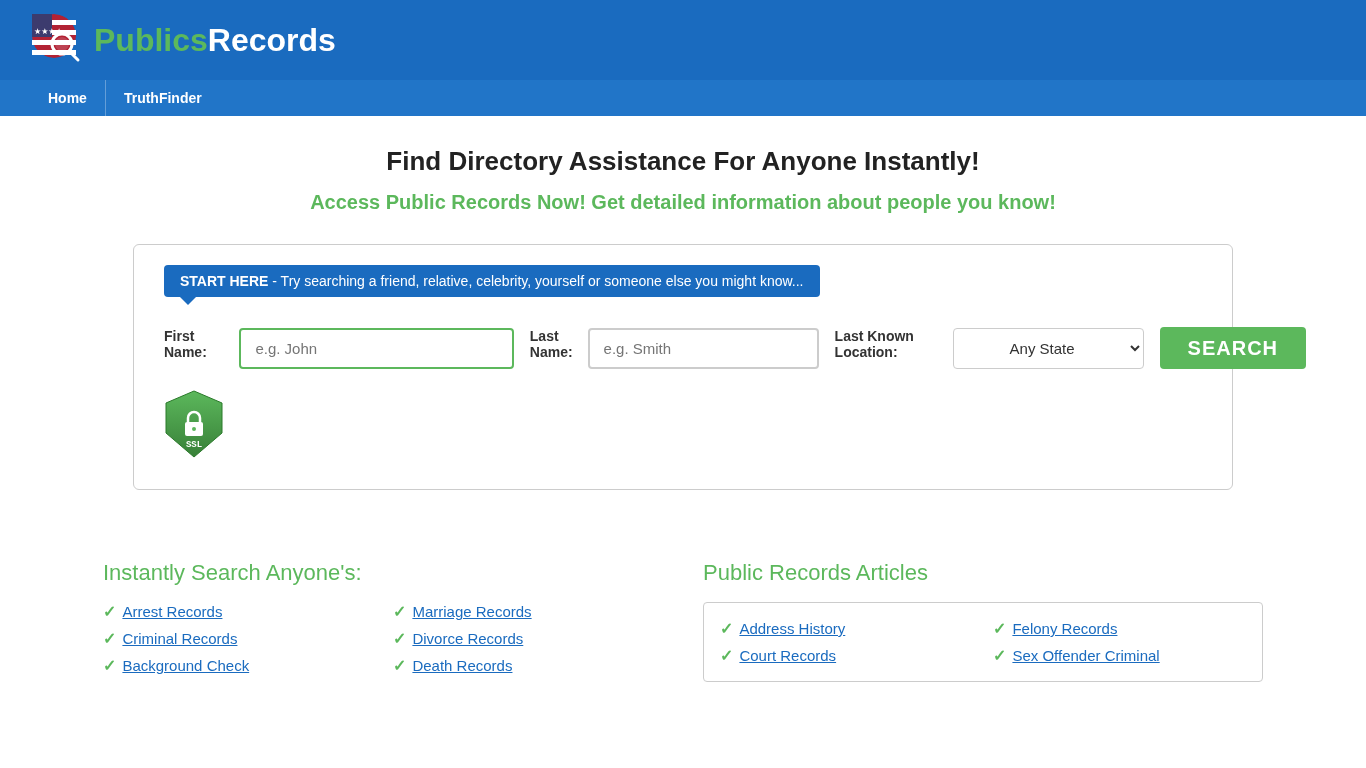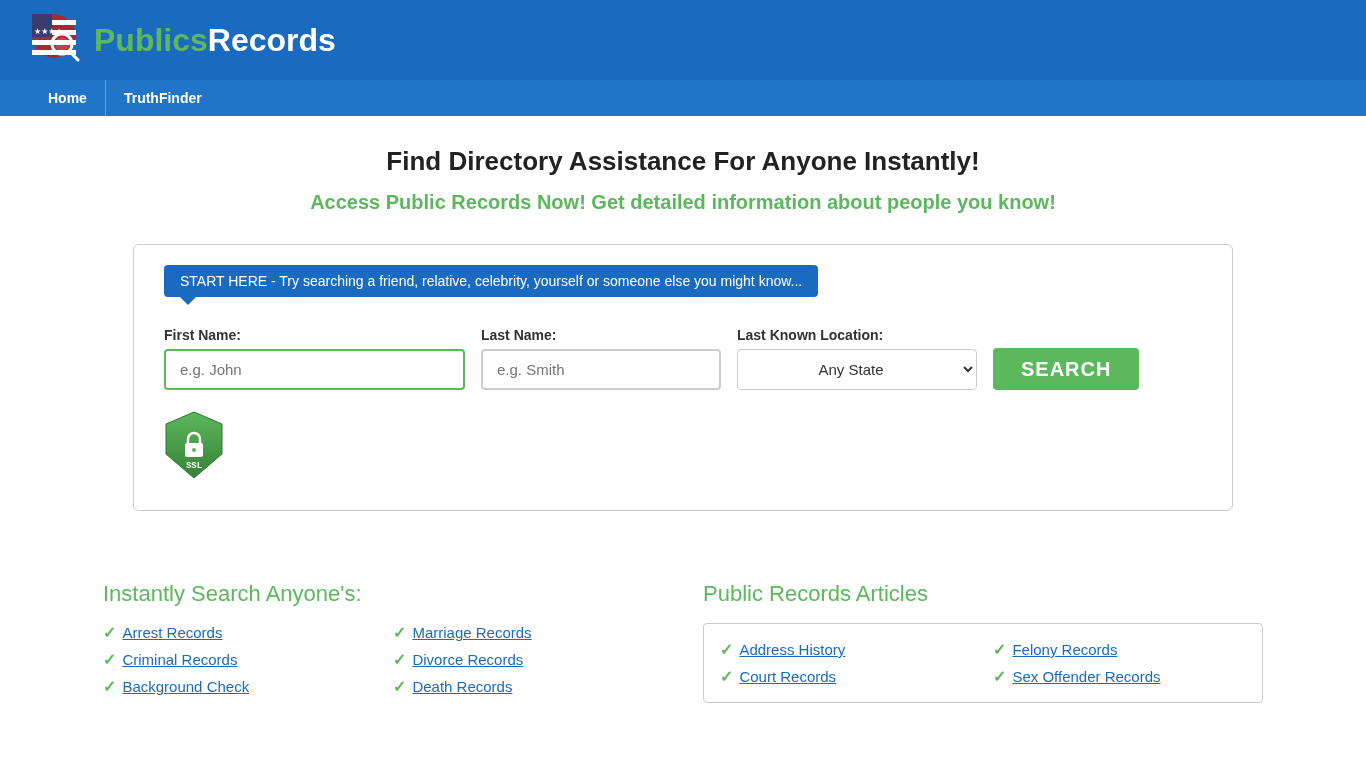--- a/index.html
+++ b/index.html
@@ -100,31 +100,31 @@
     .start-banner::after {
       content: '';
       position: absolute;
       bottom: -8px;
       left: 16px;
       border-left: 8px solid transparent;
       border-right: 8px solid transparent;
       border-top: 8px solid #1a6bbf;
     }
     .start-banner strong {
-      font-weight: normal;
+      font-weight: bold;
     }
     .form-row {
       display: flex;
       align-items: flex-end;
       gap: 16px;
       margin-top: 10px;
     }
     .form-group {
       display: flex;
-      flex-direction: column;
+      flex-direction: row;
       gap: 6px;
     }
     .form-group label {
       font-size: 14px;
       font-weight: bold;
       color: #333;
     }
     .form-group input {
       padding: 10px 14px;
       border: 2px solid #5cb85c;
@@ -415,18 +415,18 @@
         <div class="article-item">
           <span class="check-icon">✓</span>
           <a href="#">Felony Records</a>
         </div>
         <div class="article-item">
           <span class="check-icon">✓</span>
           <a href="#">Court Records</a>
         </div>
         <div class="article-item">
           <span class="check-icon">✓</span>
-          <a href="#">Sex Offender Records</a>
+          <a href="#">Sex Offender Criminal</a>
         </div>
       </div>
     </div>
   </div>
 </div>
 
 </body></html>

